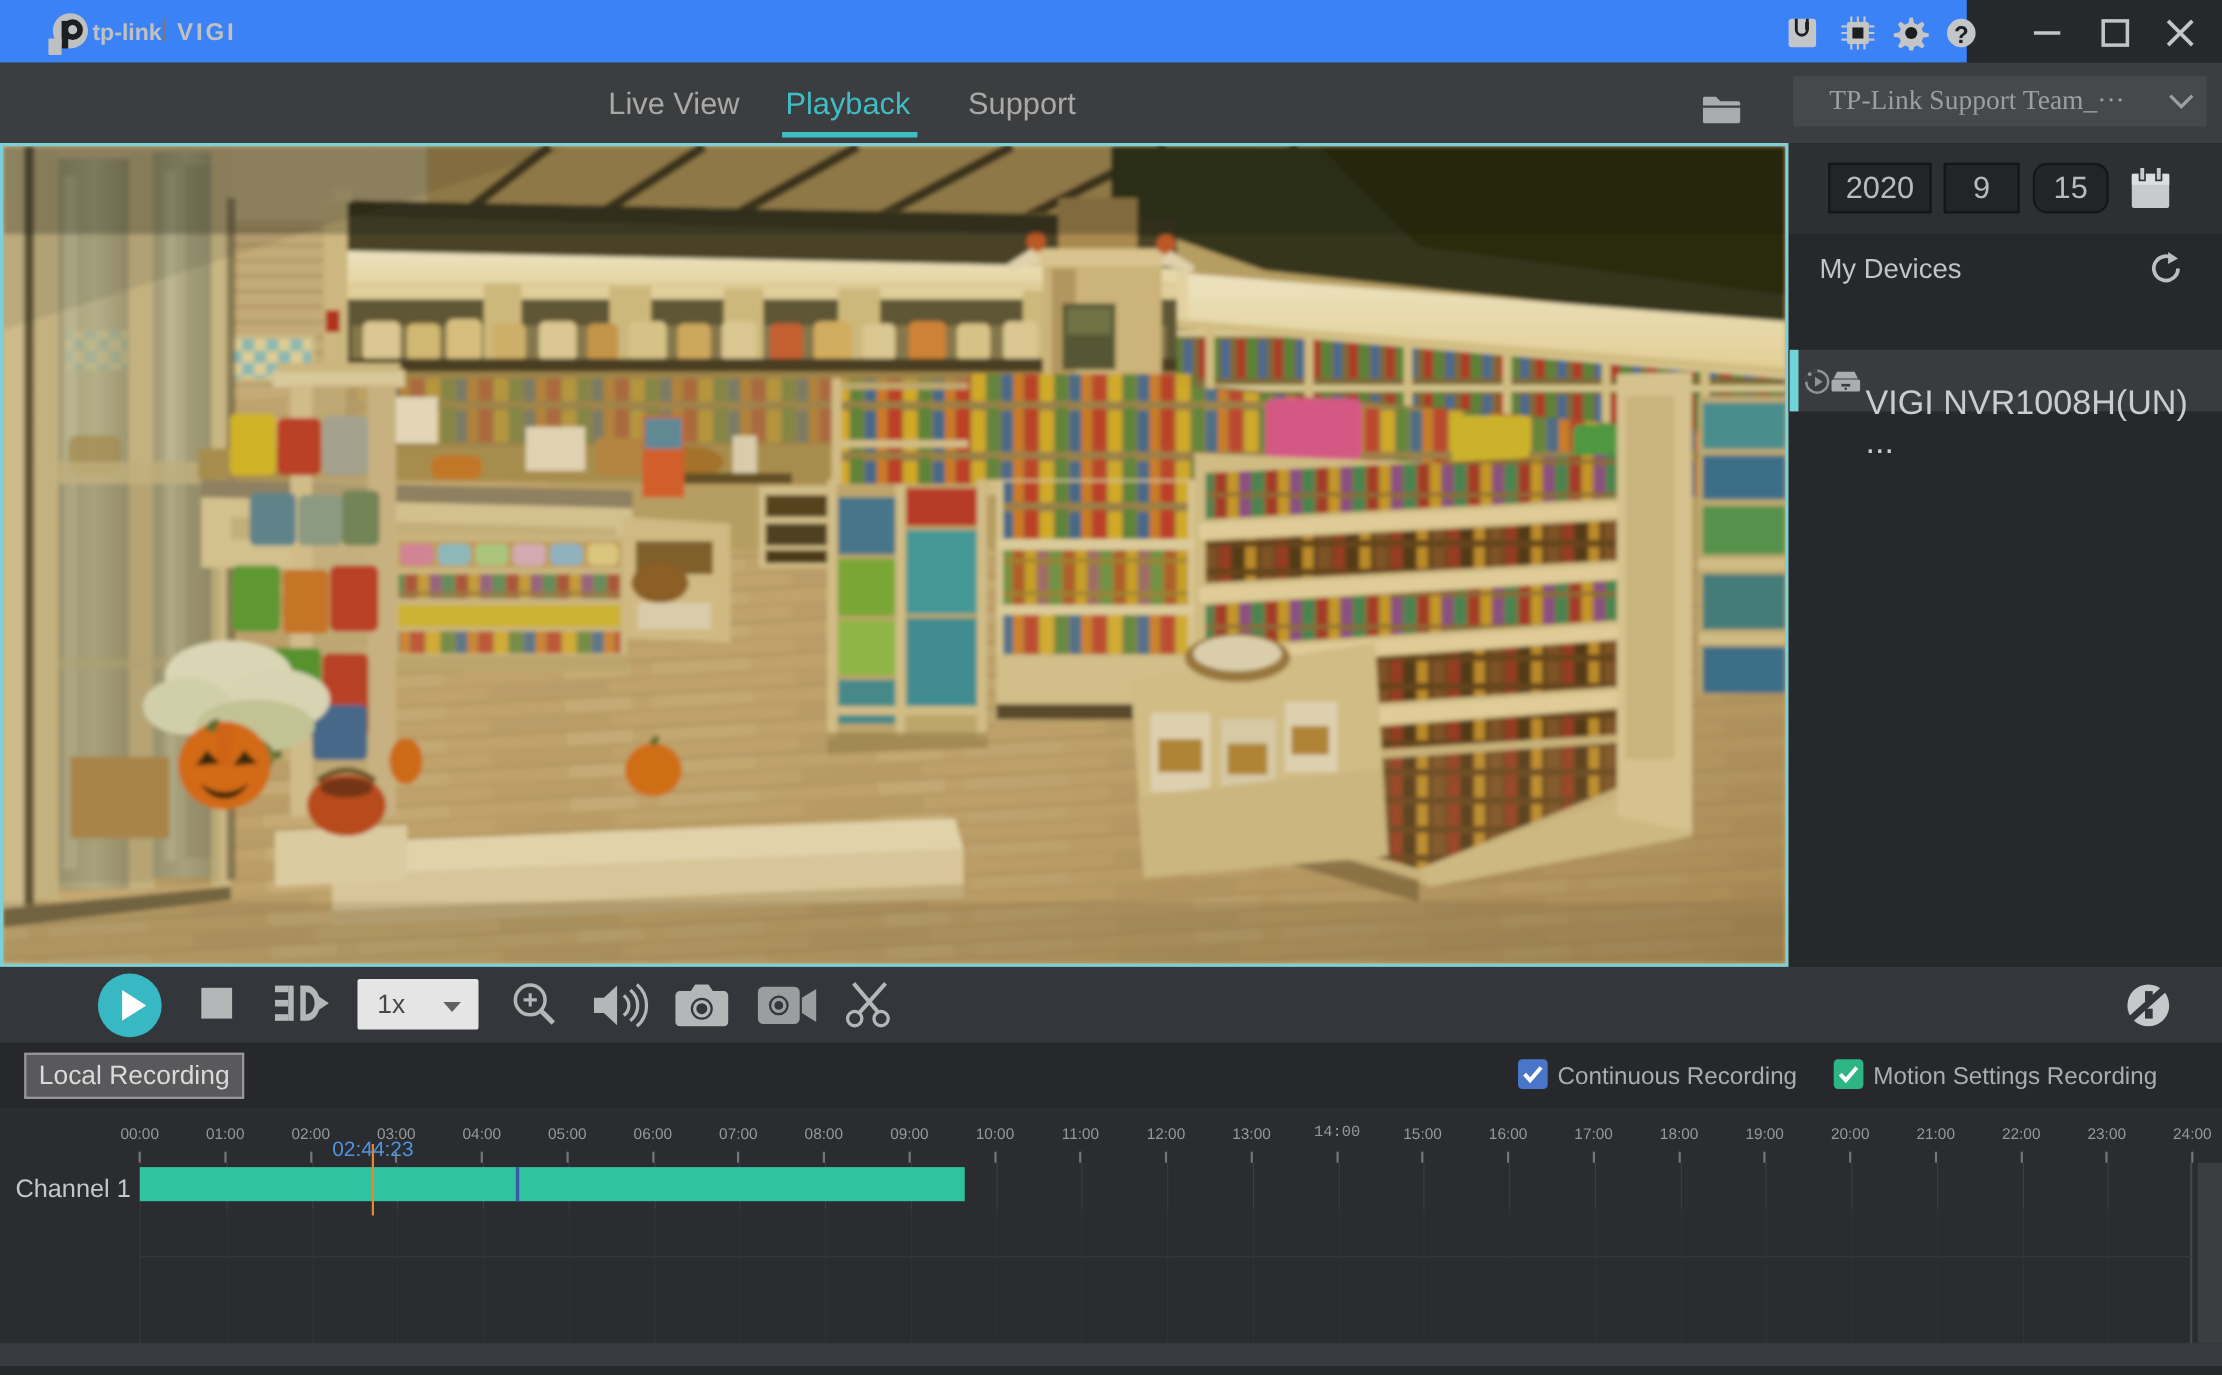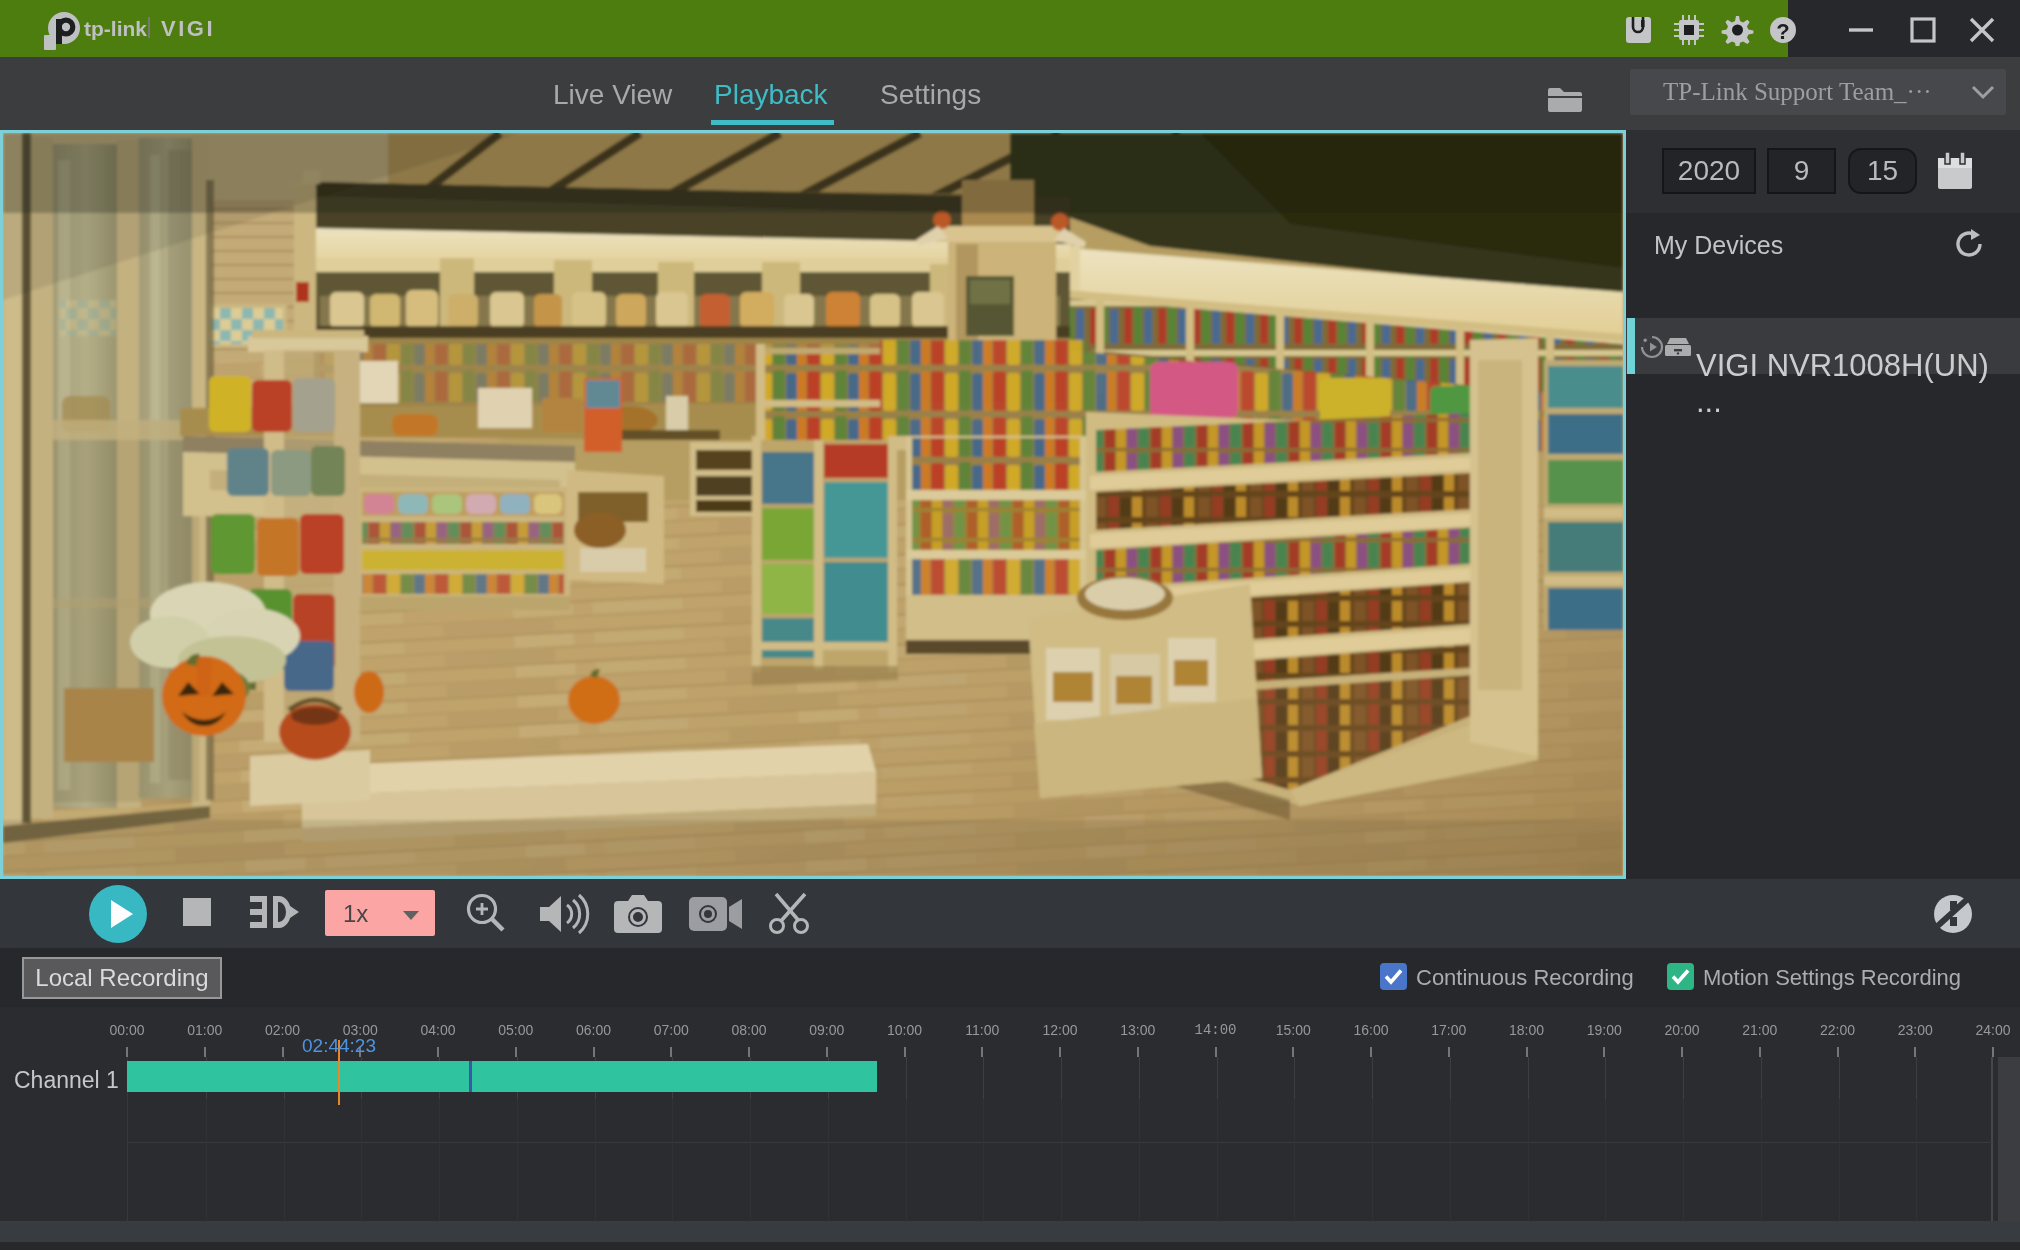--- a/index.html
+++ b/index.html
@@ -2,21 +2,21 @@
 <html><head>
 <meta charset="utf-8">
 <style>
   * { margin:0; padding:0; box-sizing:border-box; }
   html,body { width:2020px; height:1250px; overflow:hidden; background:#26282b;
     font-family:"Liberation Sans", sans-serif; }
   .abs { position:absolute; }
   #stage { position:relative; width:2020px; height:1250px; }
 
   
-  #titlebar { left:0; top:0; width:1788px; height:57px; background:#4d7c0f; }
+  #titlebar { left:0; top:0; width:1788px; height:57px; background:#3b82f6; }
 
   
   #navbar { left:0; top:57px; width:2020px; height:73px; background:#3b3d3e; }
   .tab { position:absolute; top:22px; font-size:28px; color:#a9a9a9; }
   #tab-underline { position:absolute; left:711px; top:63px; width:123px; height:5px; background:#3fbdc7; }
 
   
   #video { left:0; top:130px; width:1626px; height:749px; background:#c9b078; border:3px solid #7dd0d8; }
 
   
@@ -104,21 +104,21 @@
 
         <rect x="297" y="5" width="22" height="22" stroke-width="3.2" fill="none"></rect>
 
         <path d="M356,5 l22,22 M378,5 l-22,22" stroke-width="3.4"></path>
       </g>
     </svg>
   </div>
   <div class="abs" id="navbar">
     <span class="tab" style="left:553px;">Live View</span>
     <span class="tab" style="left:714px; color:#3fbdc7;">Playback</span>
-    <span class="tab" style="left:880px;">Settings</span>
+    <span class="tab" style="left:880px;">Support</span>
     <div id="tab-underline"></div>
     <svg class="abs" style="left:1548px; top:27px;" width="36" height="30" viewBox="0 0 36 30">
       <path d="M2,4 h10 l4,4 h16 a2,2 0 0 1 2,2 v16 a2,2 0 0 1 -2,2 h-30 a2,2 0 0 1 -2,-2 v-20 a2,2 0 0 1 2,-2 z" fill="#a9abac"></path>
       <path d="M0,12 h36 v2 h-36 z" fill="#3b3d3e"></path>
     </svg>
     <div class="abs" style="left:1630px; top:12px; width:376px; height:46px; background:#46484b; border-radius:2px;">
       <span style="position:absolute; left:33px; top:9px; font-family:Liberation Serif, serif; font-size:25px; color:#9d9ea0; letter-spacing:0px;">TP-Link Support Team_···</span>
       <svg style="position:absolute; right:10px; top:15px;" width="26" height="18" viewBox="0 0 26 18">
         <path d="M3,3 l10,10 l10,-10" stroke="#9d9ea0" stroke-width="3" fill="none"></path>
       </svg>
@@ -570,21 +570,21 @@
       <g fill="#b4b6b8">
         <rect x="14" y="2" width="5" height="32"></rect>
         <rect x="2" y="2" width="12" height="6"></rect>
         <rect x="2" y="15" width="12" height="6"></rect>
         <rect x="2" y="28" width="12" height="6"></rect>
         <path d="M25,2 h6 a12,16 0 0 1 0,32 h-6 z M31,8 a7,10 0 0 1 0,20 l-1,0 v-20 z" fill-rule="evenodd"></path>
         <path d="M42,12 l9,6 -9,6 z"></path>
       </g>
     </svg>
 
-    <div class="abs" style="left:325px; top:11px; width:110px; height:46px; background:#fca5a5; border-radius:2px;">
+    <div class="abs" style="left:325px; top:11px; width:110px; height:46px; background:#e5e5e5; border-radius:2px;">
       <span style="position:absolute; left:18px; top:10px; font-size:24px; color:#474747;">1x</span>
       <svg style="position:absolute; right:14px; top:19px;" width="20" height="12" viewBox="0 0 20 12">
         <path d="M2,2 h16 l-8,9 z" fill="#5f6163"></path>
       </svg>
     </div>
 
     <svg class="abs" style="left:463px; top:12px;" width="46" height="46" viewBox="0 0 46 46">
       <circle cx="19" cy="18" r="13.5" stroke="#b4b6b8" stroke-width="3.2" fill="none"></circle>
       <path d="M13,18 h12 M19,12 v12" stroke="#b4b6b8" stroke-width="2.8"></path>
       <path d="M29,28 l11,11" stroke="#b4b6b8" stroke-width="4.5"></path>

